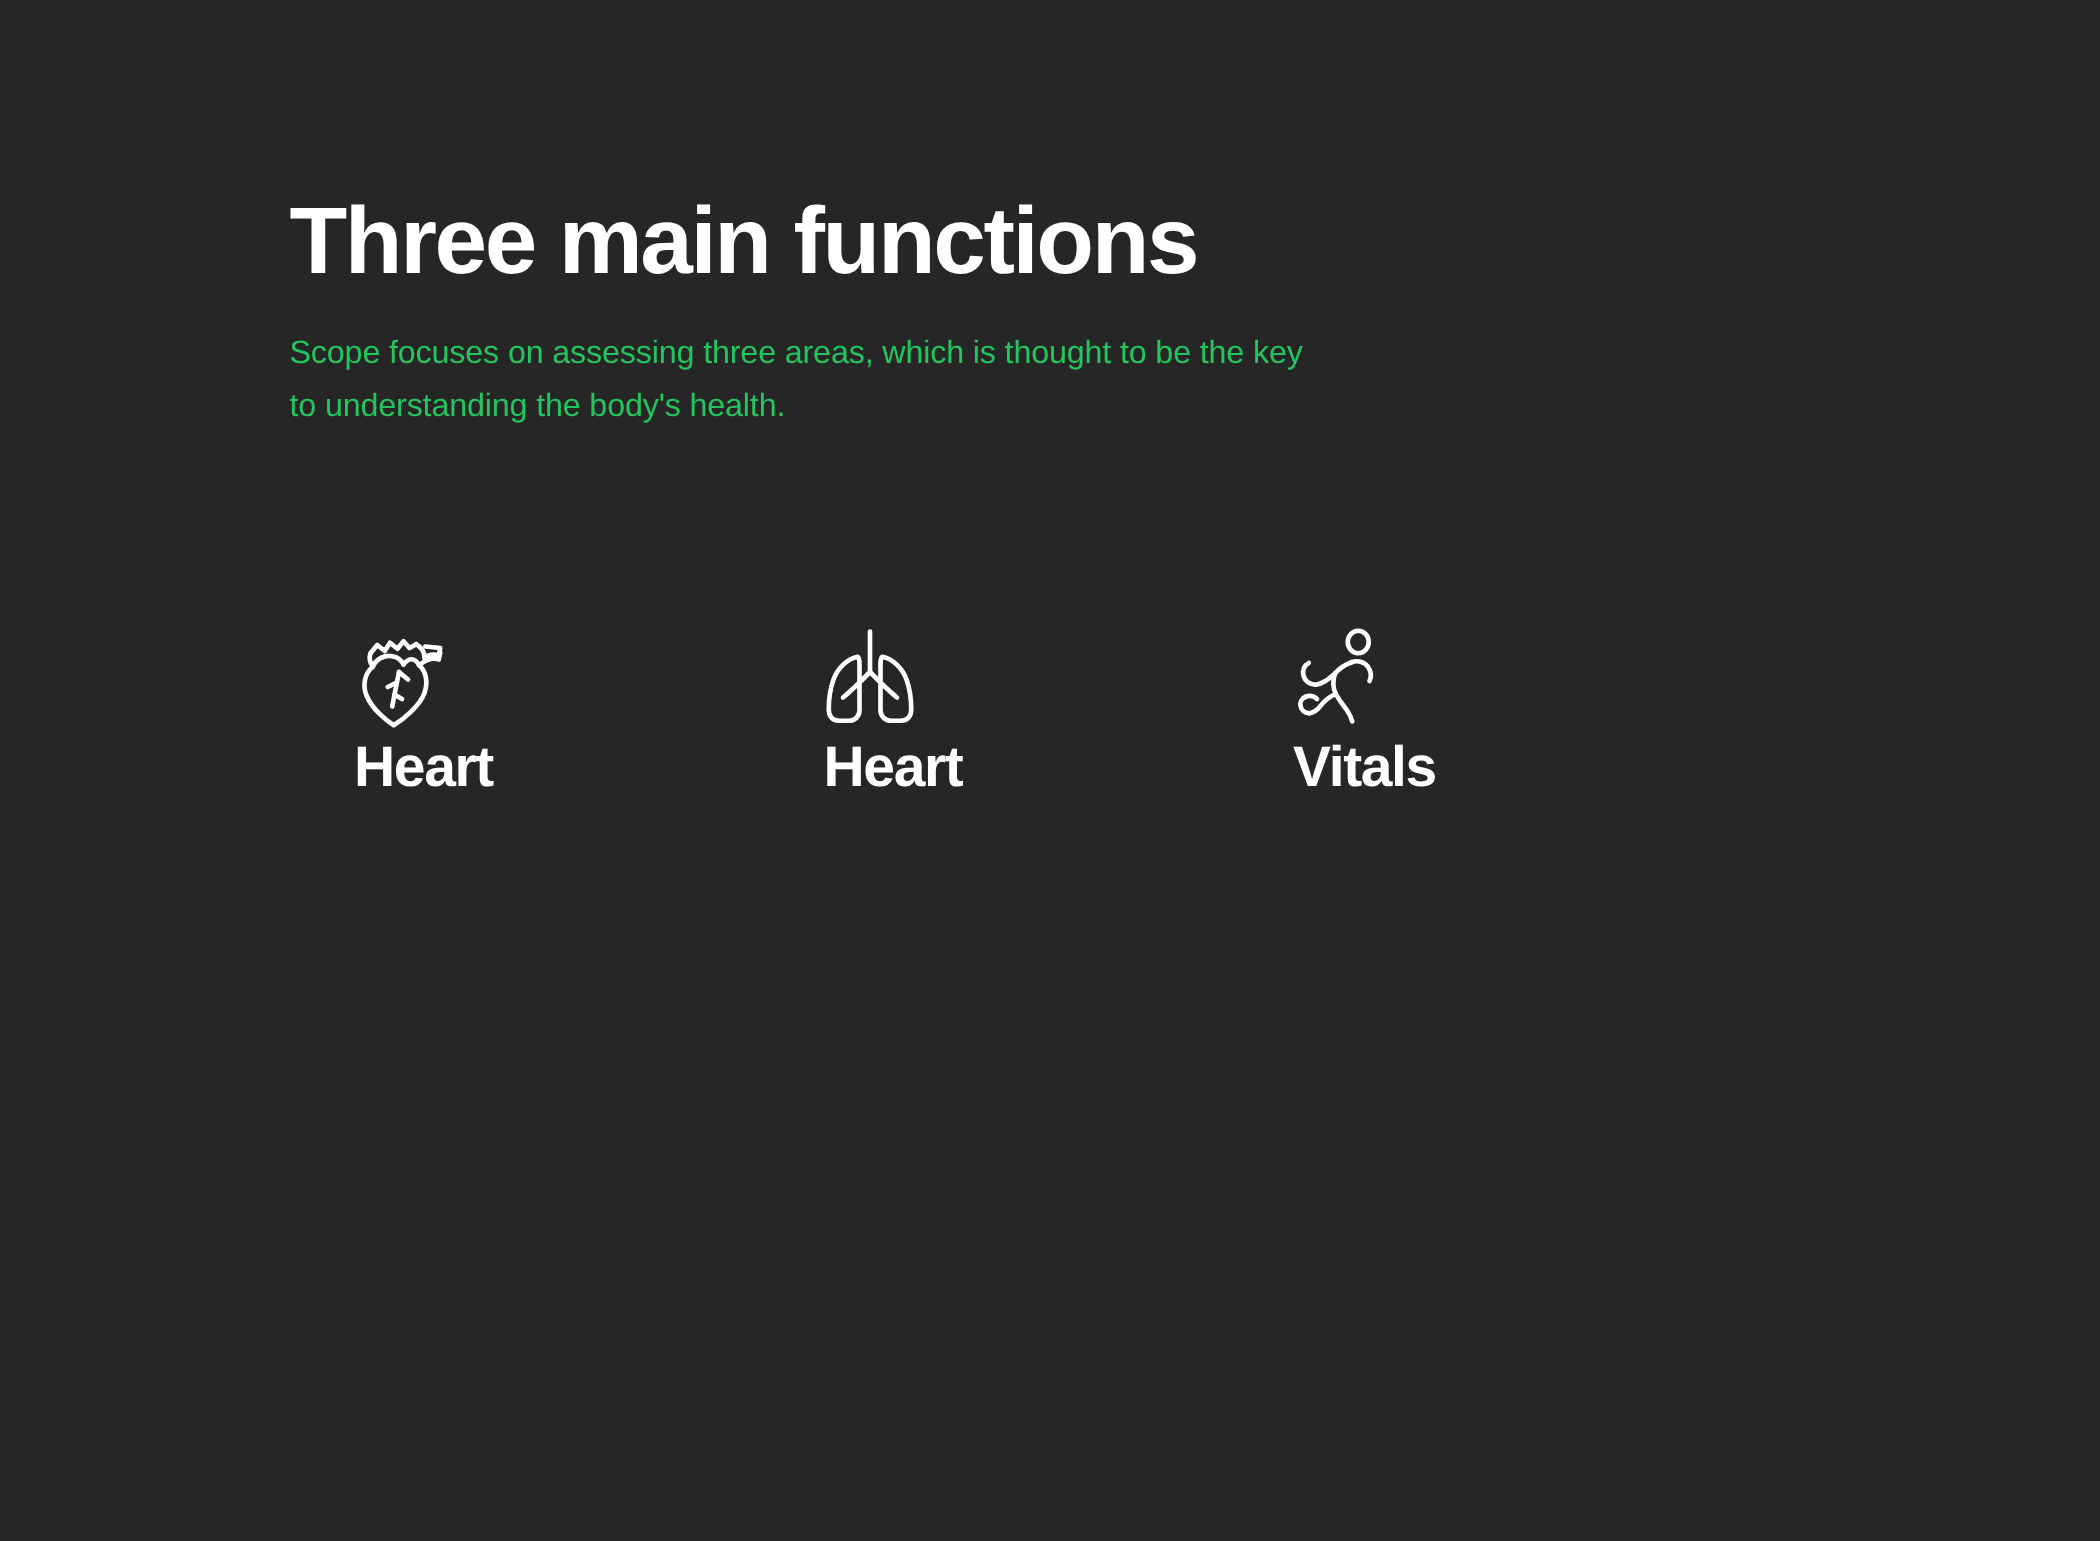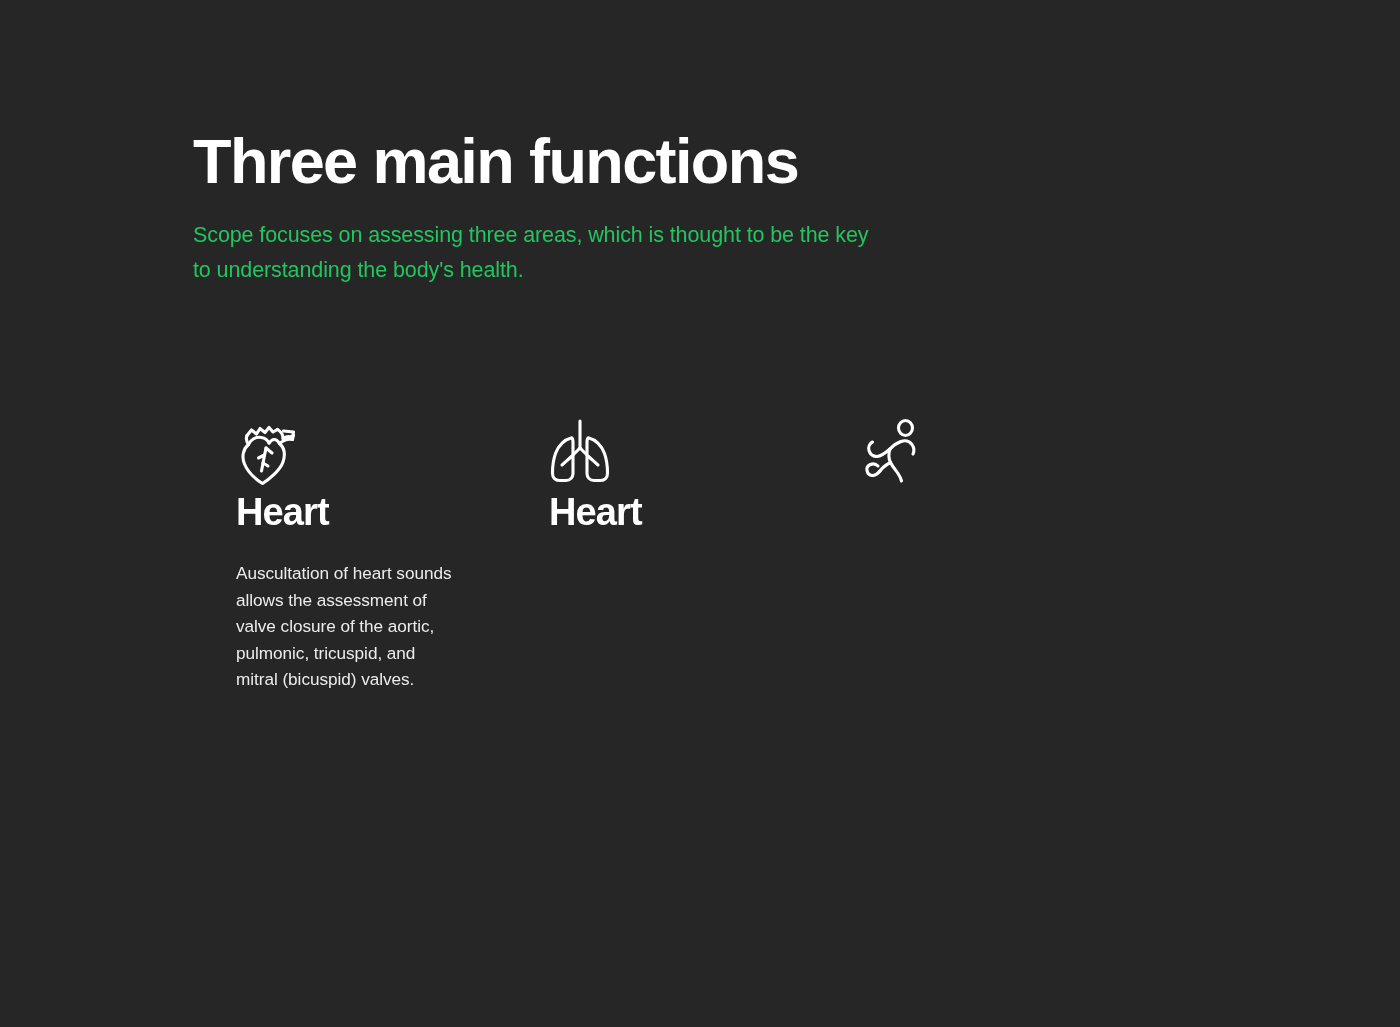--- a/index.html
+++ b/index.html
@@ -114,21 +114,20 @@
           <path d="M41.5 11.5 C45 13.5 47 17 47 20.5"></path>
           <path d="M47 20.5 C49.5 18.5 53 18 56.5 19 L57.5 14 L47.5 13"></path>
           <path d="M56.5 21.5 L57.5 17"></path>
           <path d="M30 30 L27.5 42.5 L25.5 53"></path>
           <path d="M30 30 L36 35"></path>
           <path d="M28.5 37 L22.5 40"></path>
           <path d="M27 45 L32 48"></path>
         </svg>
       </div>
       <h2 class="col-title">Heart</h2>
-      <p class="col-body">Auscultation of heart sounds allows the assessment of valve closure of the aortic, pulmonic, tricuspid, and mitral (bicuspid) valves.</p>
     </div>
 
     <div class="column lungs">
       <div class="col-icon">
         <svg width="62" height="66" viewBox="0 0 62 66" fill="none" stroke="#ffffff" stroke-width="3.1" stroke-linecap="round" stroke-linejoin="round">
           <path d="M31 3 L31 30"></path>
           <path d="M31 30 L22 39"></path>
           <path d="M31 30 L40 39"></path>
           <path d="M22 39 C18 42.5 15.5 45 13 47"></path>
           <path d="M40 39 C44 42.5 46.5 45 49 47"></path>
@@ -148,16 +147,17 @@
           <path d="M28 31 C24 34.5 20 38 15 38.5"></path>
           <path d="M15 38.5 C11 38.5 8 36 7 32.5 C6 29 7.5 25.5 10.5 24"></path>
           <path d="M28 31 C26.5 35.5 26.5 40.5 28.5 44.5"></path>
           <path d="M28.5 44.5 C30.5 48.5 33.5 52 36 55.5 C38 58.5 39 61 39.5 63"></path>
           <path d="M28.5 44.5 C24.5 46.5 20.5 49.5 18 53"></path>
           <path d="M18 53 C16 55.5 14 57 11 57.5"></path>
           <path d="M11 57.5 C8 57.5 5.5 55.5 5 52.5 C4.5 50 6 47.5 8.5 46.5"></path>
           <path d="M8.5 46.5 C11 45.5 14 46 16 48"></path>
         </svg>
       </div>
+      <h2 class="col-title">Vitals</h2>
     </div>
 
   </div>
 </div>
 
 </body></html>

